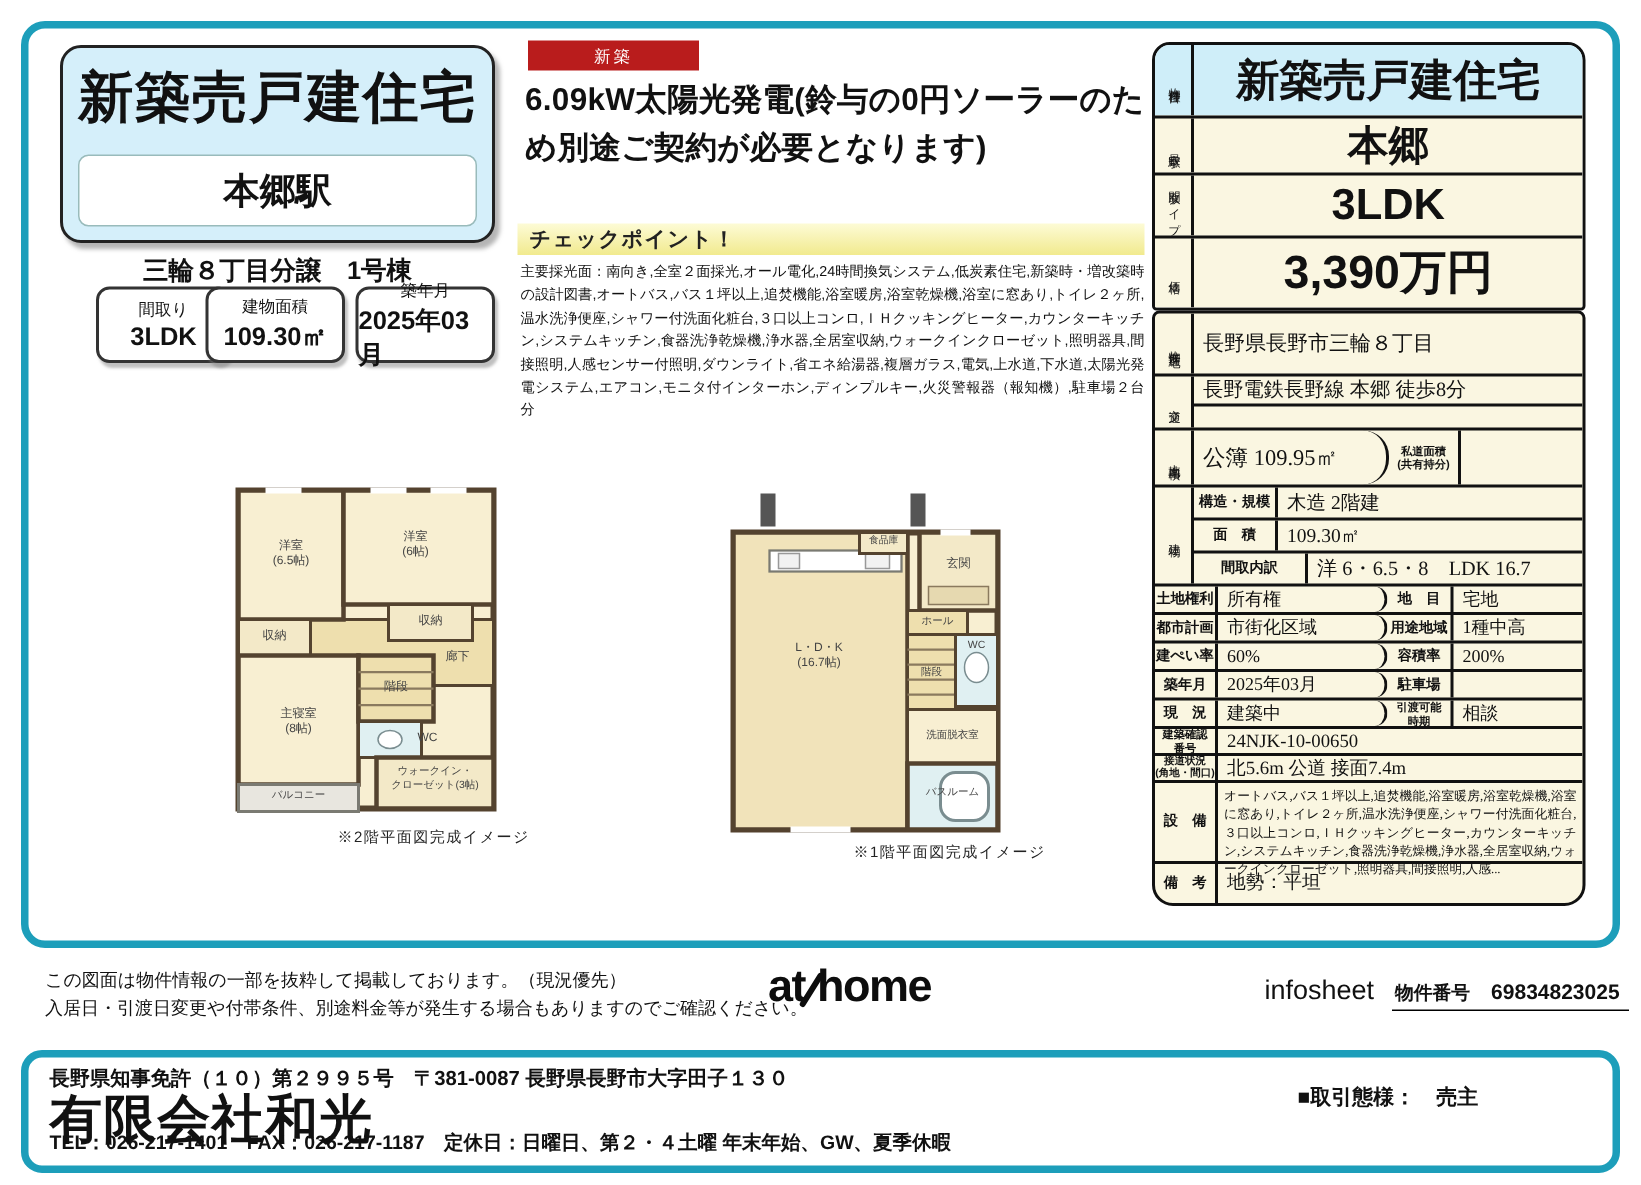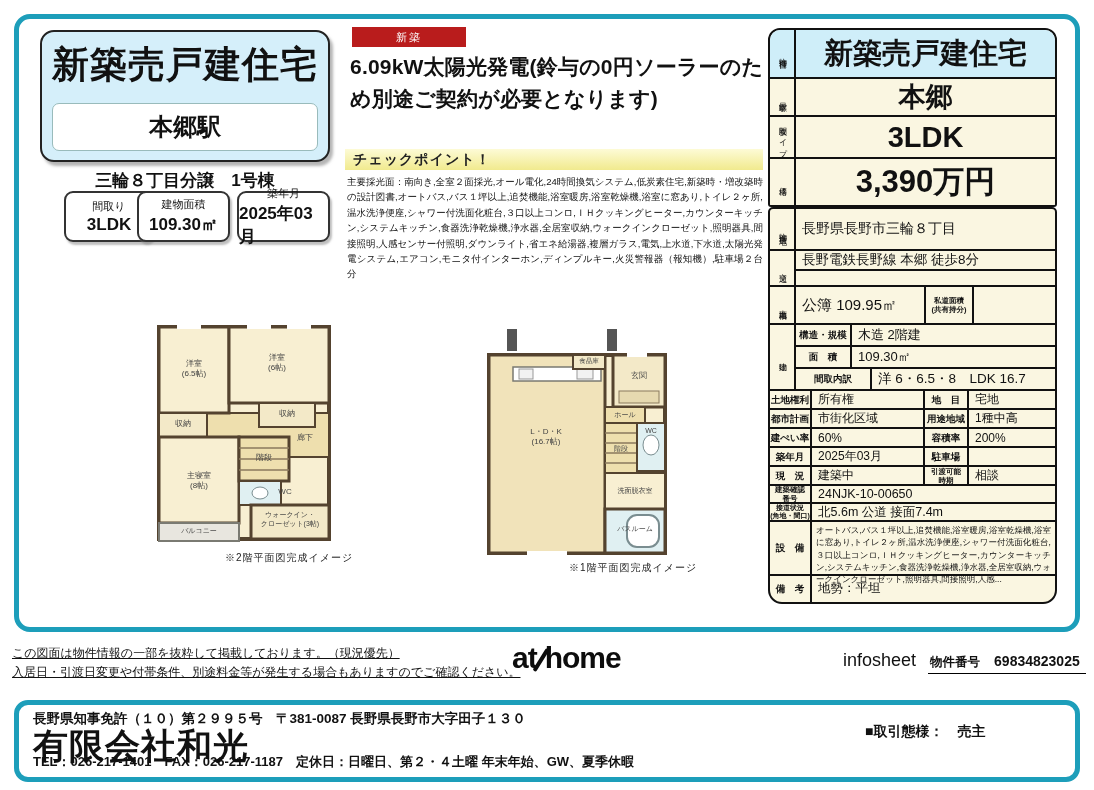--- a/index.html
+++ b/index.html
@@ -45,29 +45,29 @@
   .t1{top:9px;height:179px;border-radius:12px 12px 3px 3px;}
   .t2{top:188px;height:397px;border-radius:5px 5px 14px 14px;}
   .trow{display:flex;border-top:2px solid #111;box-sizing:border-box;}
   .trow:first-child{border-top:none;}
   .vlabel{width:26px;min-width:26px;display:flex;align-items:center;justify-content:center;
     border-right:2px solid #111;box-sizing:border-box;
     writing-mode:vertical-rl;text-orientation:upright;font-size:8px;letter-spacing:1px;line-height:1;}
   .tval{flex:1;display:flex;align-items:center;justify-content:center;font-weight:bold;}
   .bg-blue{background:#cfeef9;}
   .bg-cream{background:#faf6e1;}
-  .serif{font-family:Liberation Sans, sans-serif;font-weight:normal;}
+  .serif{font-family:Liberation Serif, serif;font-weight:normal;border-radius:17px;}
   .hlabel{display:flex;align-items:center;justify-content:center;font-size:9.5px;font-weight:bold;
     border-right:2px solid #111;box-sizing:border-box;white-space:pre-line;text-align:center;line-height:1.2;}
   .cellv{display:flex;align-items:center;padding-left:6px;font-size:12px;box-sizing:border-box;}
   .subcol{flex:1;display:flex;flex-direction:column;}
   .subrow{display:flex;flex:1;border-top:2px solid #111;box-sizing:border-box;}
   .subrow:first-child{border-top:none;}
   
-  .disclaimer{position:absolute;left:12px;top:644px;font-size:12px;line-height:1.55;color:#111;text-decoration:underline;}
+  .disclaimer{position:absolute;left:30px;top:644px;font-size:12px;line-height:1.55;color:#111;}
   .athome{position:absolute;left:512px;top:641px;display:flex;align-items:flex-end;
     font-weight:800;font-size:30px;letter-spacing:-1px;color:#0d0d0d;}
   .roof{display:inline-block;width:4px;height:26px;background:#0d0d0d;transform:rotate(32deg);
     margin:0 2px 2px 2px;border-radius:2px;}
   .infosheet{position:absolute;left:843px;top:650px;display:flex;align-items:baseline;gap:12px;}
   .infosheet-word{font-size:18px;color:#111;}
   .propno{border-bottom:1.5px solid #000;padding:0 6px 2px 2px;display:flex;gap:14px;align-items:baseline;}
   .propno-label{font-size:12.5px;font-weight:bold;}
   .propno-value{font-size:14px;font-weight:bold;}
   

